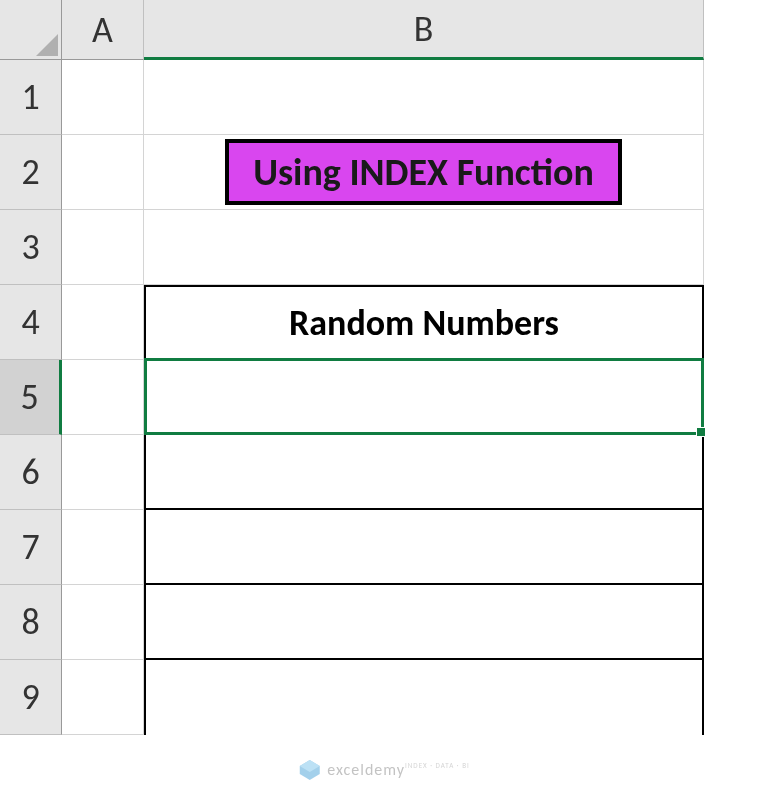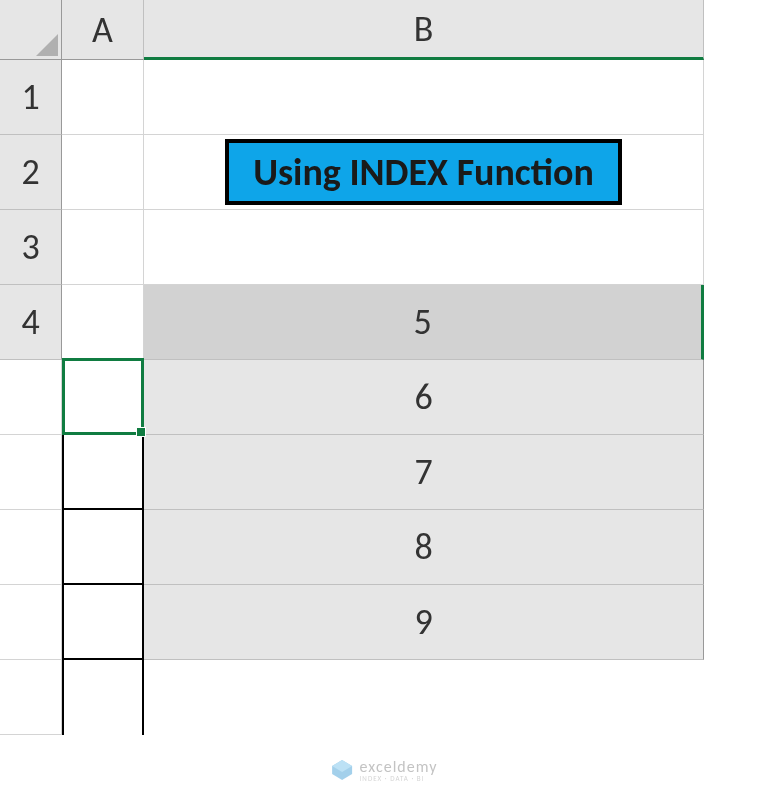--- a/index.html
+++ b/index.html
@@ -58,21 +58,21 @@
       border-right: 1px solid #d4d4d4;
       border-bottom: 1px solid #d4d4d4;
       position: relative;
     }
     .title-cell {
       display: flex;
       align-items: center;
       justify-content: center;
     }
     .title-box {
-      background: #0ea5e9;
+      background: #d946ef;
       border: 4px solid #000;
       font-weight: bold;
       font-size: 38px;
       color: #1a1a1a;
       padding: 6px 24px;
       white-space: nowrap;
     }
     .header-cell {
       border: 2px solid #000;
       display: flex;
@@ -115,21 +115,21 @@
       gap: 6px;
       opacity: 0.5;
       z-index: 5;
     }
     .watermark-icon {
       width: 24px;
       height: 24px;
     }
     .watermark-text {
       display: flex;
-      flex-direction: column;
+      flex-direction: row;
       line-height: 1;
     }
     .wm-main {
       font-size: 16px;
       color: #888;
       letter-spacing: 1px;
     }
     .wm-sub {
       font-size: 7px;
       color: #aaa;
@@ -157,20 +157,21 @@
   <div class="cell title-cell">
     <div class="title-box">Using INDEX Function</div>
   </div>
 
   <div class="row-header">3</div>
   <div class="cell"></div>
   <div class="cell"></div>
 
   <div class="row-header">4</div>
   <div class="cell"></div>
+  <div class="cell header-cell">Random Numbers</div>
 
   <div class="row-header active">5</div>
   <div class="cell"></div>
   <div class="cell data-cell" style="position:relative;">
     <div class="selection" style="top:-2px;left:-2px;right:-2px;bottom:-2px;">
       <div class="fill-handle"></div>
     </div>
   </div>
 
   <div class="row-header">6</div>

